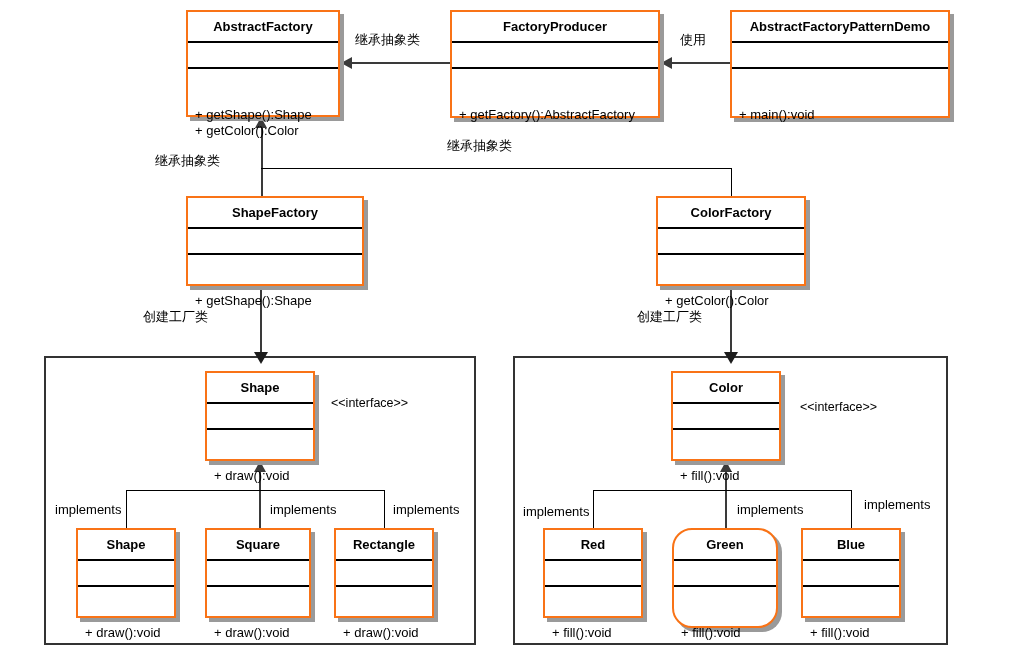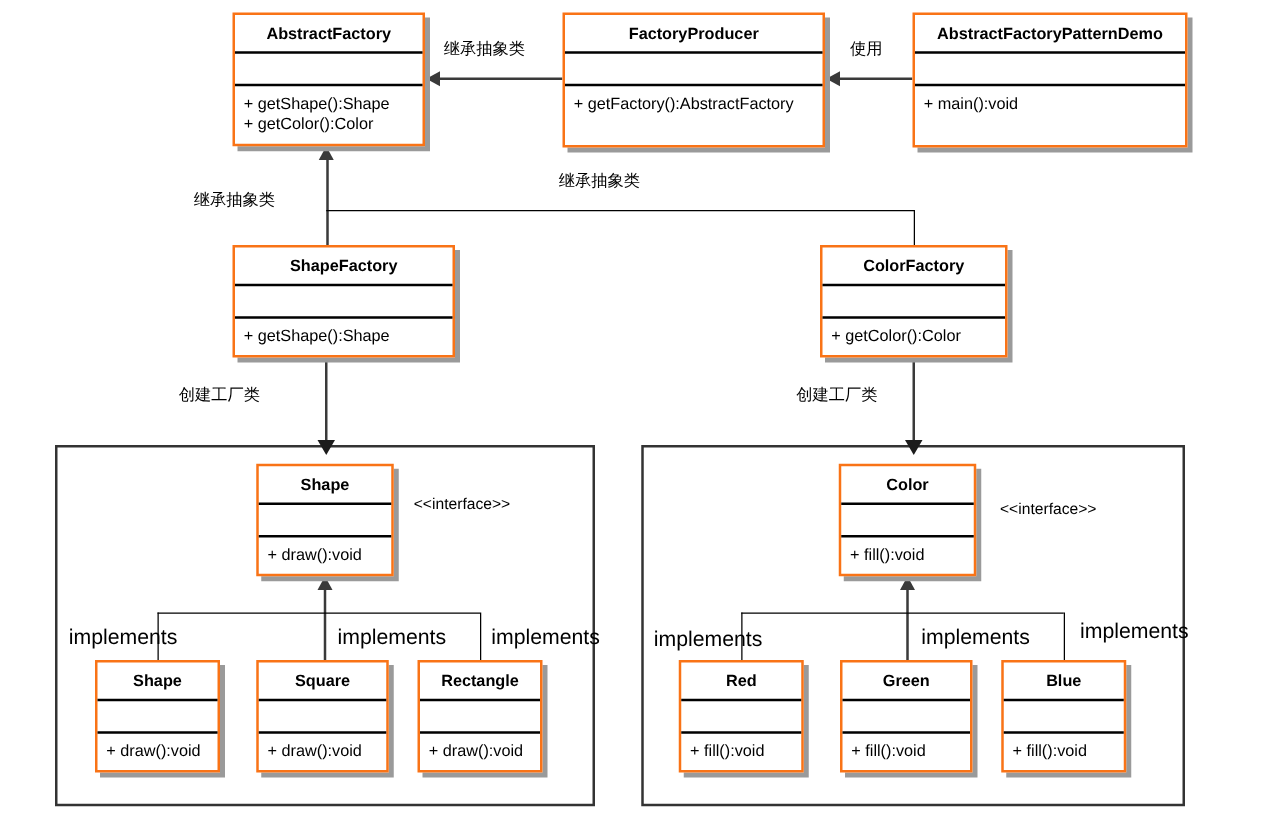--- a/index.html
+++ b/index.html
@@ -44,20 +44,21 @@
   .uml-class .cls-attrs {
     box-sizing: border-box;
     border-bottom: 2px solid #000000;
     height: 26px;
   }
   .uml-class .cls-ops {
     box-sizing: border-box;
     padding: 6px 6px 6px 7px;
     font-size: 13px;
     color: #000000;
+    margin-top: 32px;
   }
   .uml-class .cls-ops .op-line {
     line-height: 16px;
     white-space: nowrap;
   }
 
   
   .pkg-frame {
     position: absolute;
     box-sizing: border-box;
@@ -114,21 +115,21 @@
     width: 0; height: 0;
     border-left: 7px solid transparent;
     border-right: 7px solid transparent;
     border-top: 12px solid #1c1c1c;
     z-index: 4;
   }
 
   
   .edge-label {
     position: absolute;
-    font-size: 17px;
+    font-size: 13px;
     color: #000000;
     white-space: nowrap;
     background: transparent;
     z-index: 6;
     line-height: 14px;
   }
   .label-cn {
     font-family: "DejaVu Sans", "Liberation Sans", sans-serif;
     font-size: 13px;
   }
@@ -279,21 +280,21 @@
   <div class="edge-label" style="left:864px; top:498px;">implements</div>
 
   <div class="uml-class" style="left:543px; top:528px; width:100px; height:90px;">
     <div class="cls-name">Red</div>
     <div class="cls-attrs"></div>
     <div class="cls-ops">
       <div class="op-line">+ fill():void</div>
     </div>
   </div>
 
-  <div class="uml-class" style="left:672px; top:528px; width:106px; height:90px;">
+  <div class="uml-class" style="left:672px; top:528px; width:106px; height:100px;border-radius:20px;">
     <div class="cls-name">Green</div>
     <div class="cls-attrs"></div>
     <div class="cls-ops">
       <div class="op-line">+ fill():void</div>
     </div>
   </div>
 
   <div class="uml-class" style="left:801px; top:528px; width:100px; height:90px;">
     <div class="cls-name">Blue</div>
     <div class="cls-attrs"></div>

